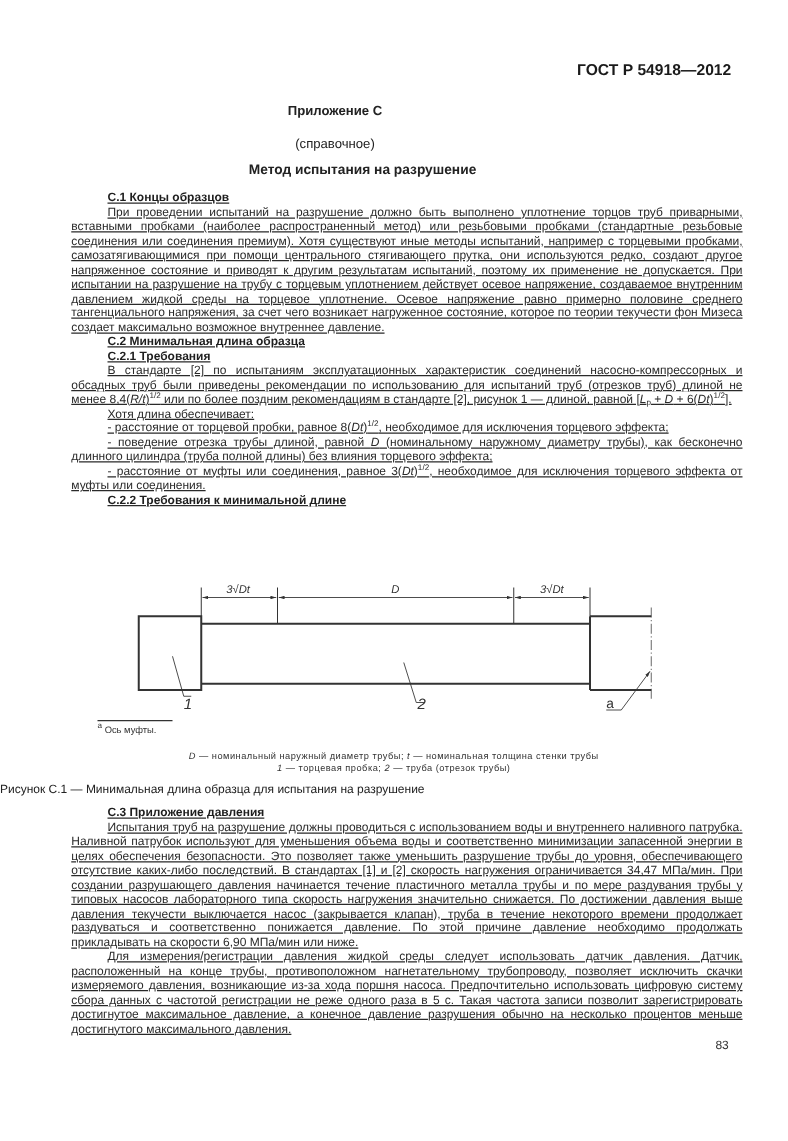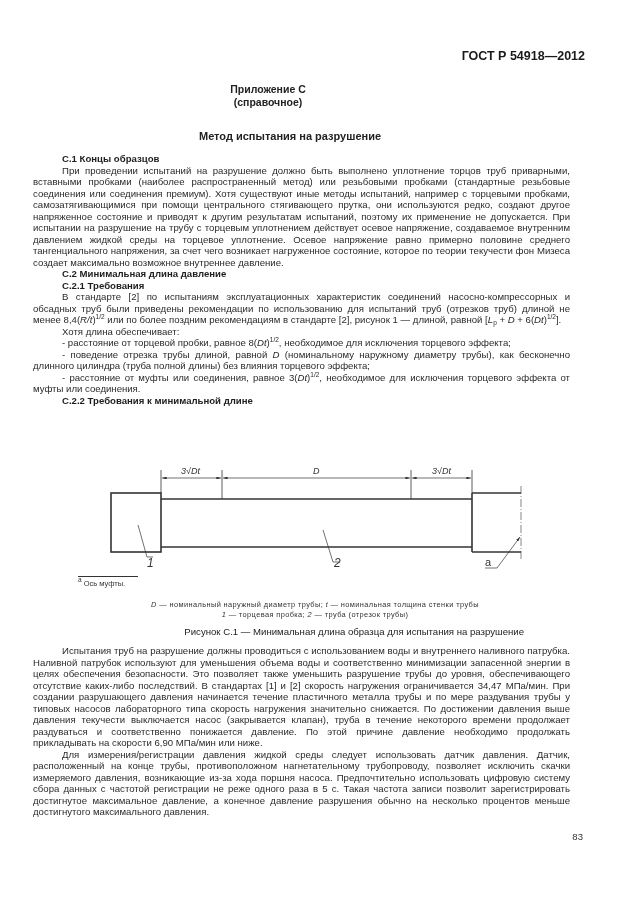--- a/index.html
+++ b/index.html
@@ -1,52 +1,52 @@
 <!DOCTYPE html>
 <html><head>
 <meta charset="utf-8">
 <style>
   html, body { margin:0; padding:0; background:#ffffff; }
   body { width:630px; height:913px; position:relative; overflow:hidden;
          font-family:"Liberation Sans", sans-serif; color:#222; }
   .abs { position:absolute; }
   .doc-code { top:49px; right:45px; font-size:12.5px; font-weight:bold; color:#1a1a1a;padding-left:20px; }
   .annex { top:83px; left:0; width:536px; text-align:center; font-size:10.5px; font-weight:bold; line-height:13px; color:#222; }
-  .annex .sub { font-weight:bold; }
+  .annex .sub { font-weight:normal;margin-top:13px; }
   .title { top:130px; left:0; width:580px; text-align:center; font-size:11px; font-weight:bold; color:#222; }
-  .body { left:33px; width:537px; font-size:9.6px; line-height:11.5px; text-align:justify; color:#2a2a2a; }
+  .body { left:57px; width:537px; font-size:9.6px; line-height:11.5px; text-align:justify; color:#2a2a2a;text-decoration:underline; }
   .body p { margin:0; }
   .ind { text-indent:29px; }
   .h { font-weight:bold; padding-left:29px; color:#1e1e1e; }
   sup { font-size:6.5px; vertical-align:4px; line-height:0; }
   sub { font-size:6.5px; vertical-align:-2px; line-height:0; }
   i { font-style:italic; }
   .fig { left:0; top:440px; width:630px; height:140px; }
   .note-a { top:579px; left:78px; font-size:7.5px; color:#333; }
   .footrule { top:576px; left:78px; width:60px; border-top:1px solid #333; }
   .legend { top:600px; left:0; width:630px; text-align:center; font-size:7.4px; line-height:10px; color:#333; letter-spacing:0.4px; }
-  .caption { top:626px; left:0; width:524px; text-align:right; font-size:9.6px; color:#222; }
+  .caption { top:626px; left:0; width:524px; text-align:left; font-size:9.6px; color:#222; }
   .pagenum { top:831px; right:47px; font-size:9.6px; color:#333; }
 </style>
 </head>
 <body>
 
 <div class="abs doc-code">ГОСТ Р 54918—2012</div>
 
 <div class="abs annex">
   <div>Приложение С</div>
   <div class="sub">(справочное)</div>
 </div>
 
 <div class="abs title">Метод испытания на разрушение</div>
 
 <div class="abs body" style="top:153px;">
   <p class="h">С.1 Концы образцов</p>
   <p class="ind">При проведении испытаний на разрушение должно быть выполнено уплотнение торцов труб приварными, вставными пробками (наиболее распространенный метод) или резьбовыми пробками (стандартные резьбовые соединения или соединения премиум). Хотя существуют иные методы испытаний, например с торцевыми пробками, самозатягивающимися при помощи центрального стягивающего прутка, они используются редко, создают другое напряженное состояние и приводят к другим результатам испытаний, поэтому их применение не допускается. При испытании на разрушение на трубу с торцевым уплотнением действует осевое напряжение, создаваемое внутренним давлением жидкой среды на торцевое уплотнение. Осевое напряжение равно примерно половине среднего тангенциального напряжения, за счет чего возникает нагруженное состояние, которое по теории текучести фон Мизеса создает максимально возможное внутреннее давление.</p>
-  <p class="h">С.2 Минимальная длина давление</p>
+  <p class="h">С.2 Минимальная длина образца</p>
   <p class="h">С.2.1 Требования</p>
   <p class="ind"><span>В стандарте [2] по испытаниям эксплуатационных  характеристик соединений насосно-компрессорных и обсадных труб были приведены рекомендации по использованию для испытаний труб  (отрезков труб) длиной не менее 8,4(</span><i>R/t</i><span>)</span><sup>1/2</sup><span>  или  по более поздним рекомендациям в стандарте [2], рисунок 1 — длиной, равной [</span><i>L</i><sub>p</sub><span> + </span><i>D</i><span> + 6(</span><i>Dt</i><span>)</span><sup>1/2</sup><span>].</span></p>
   <p class="ind">Хотя длина обеспечивает:</p>
   <p class="ind"><span>- расстояние от торцевой пробки, равное 8(</span><i>Dt</i><span>)</span><sup>1/2</sup><span>, необходимое для исключения торцевого эффекта;</span></p>
   <p class="ind"><span>- поведение отрезка трубы длиной, равной </span><i>D</i><span> (номинальному наружному  диаметру трубы), как бесконечно длинного цилиндра (труба полной длины) без влияния торцевого эффекта;</span></p>
   <p class="ind"><span>- расстояние от муфты или соединения, равное 3(</span><i>Dt</i><span>)</span><sup>1/2</sup><span>,  необходимое для исключения торцевого эффекта от муфты или соединения.</span></p>
   <p class="h">С.2.2 Требования к минимальной длине</p>
 </div>
 
 <svg class="abs fig" width="630" height="140" viewBox="0 440 630 140" xmlns="http://www.w3.org/2000/svg">
@@ -96,17 +96,18 @@
 <div class="abs note-a"><sup>a</sup><span> Ось муфты.</span></div>
 
 <div class="abs legend">
   <div><i>D</i><span> — номинальный наружный диаметр трубы; </span><i>t</i><span> — номинальная толщина стенки трубы</span></div>
   <div><i>1</i><span> — торцевая пробка; </span><i>2</i><span> — труба (отрезок трубы)</span></div>
 </div>
 
 <div class="abs caption">Рисунок С.1 — Минимальная длина образца для испытания на разрушение</div>
 
 <div class="abs body" style="top:645px;">
+  <p class="h">С.3 Приложение давления</p>
   <p class="ind">Испытания труб на разрушение должны проводиться с использованием воды и внутреннего наливного патрубка. Наливной патрубок используют для уменьшения объема воды и соответственно минимизации запасенной энергии в целях обеспечения безопасности. Это позволяет также уменьшить разрушение трубы до уровня, обеспечивающего отсутствие каких-либо последствий. В стандартах [1] и [2] скорость нагружения ограничивается 34,47 МПа/мин. При создании разрушающего давления начинается течение пластичного металла трубы и по мере раздувания трубы у типовых насосов лабораторного типа скорость нагружения значительно снижается. По достижении давления выше давления текучести выключается насос (закрывается клапан), труба в течение некоторого времени продолжает раздуваться и соответственно понижается давление. По этой причине давление необходимо продолжать прикладывать на скорости 6,90 МПа/мин или ниже.</p>
   <p class="ind">Для измерения/регистрации давления жидкой среды следует использовать датчик давления. Датчик, расположенный на конце трубы, противоположном нагнетательному трубопроводу, позволяет исключить скачки измеряемого давления, возникающие из-за хода поршня насоса. Предпочтительно использовать цифровую систему сбора данных с частотой регистрации не реже одного раза в 5 с. Такая частота записи позволит зарегистрировать достигнутое максимальное давление, а конечное давление разрушения обычно на несколько процентов меньше достигнутого максимального давления.</p>
 </div>
 
 <div class="abs pagenum">83</div>
 
 </body></html>

